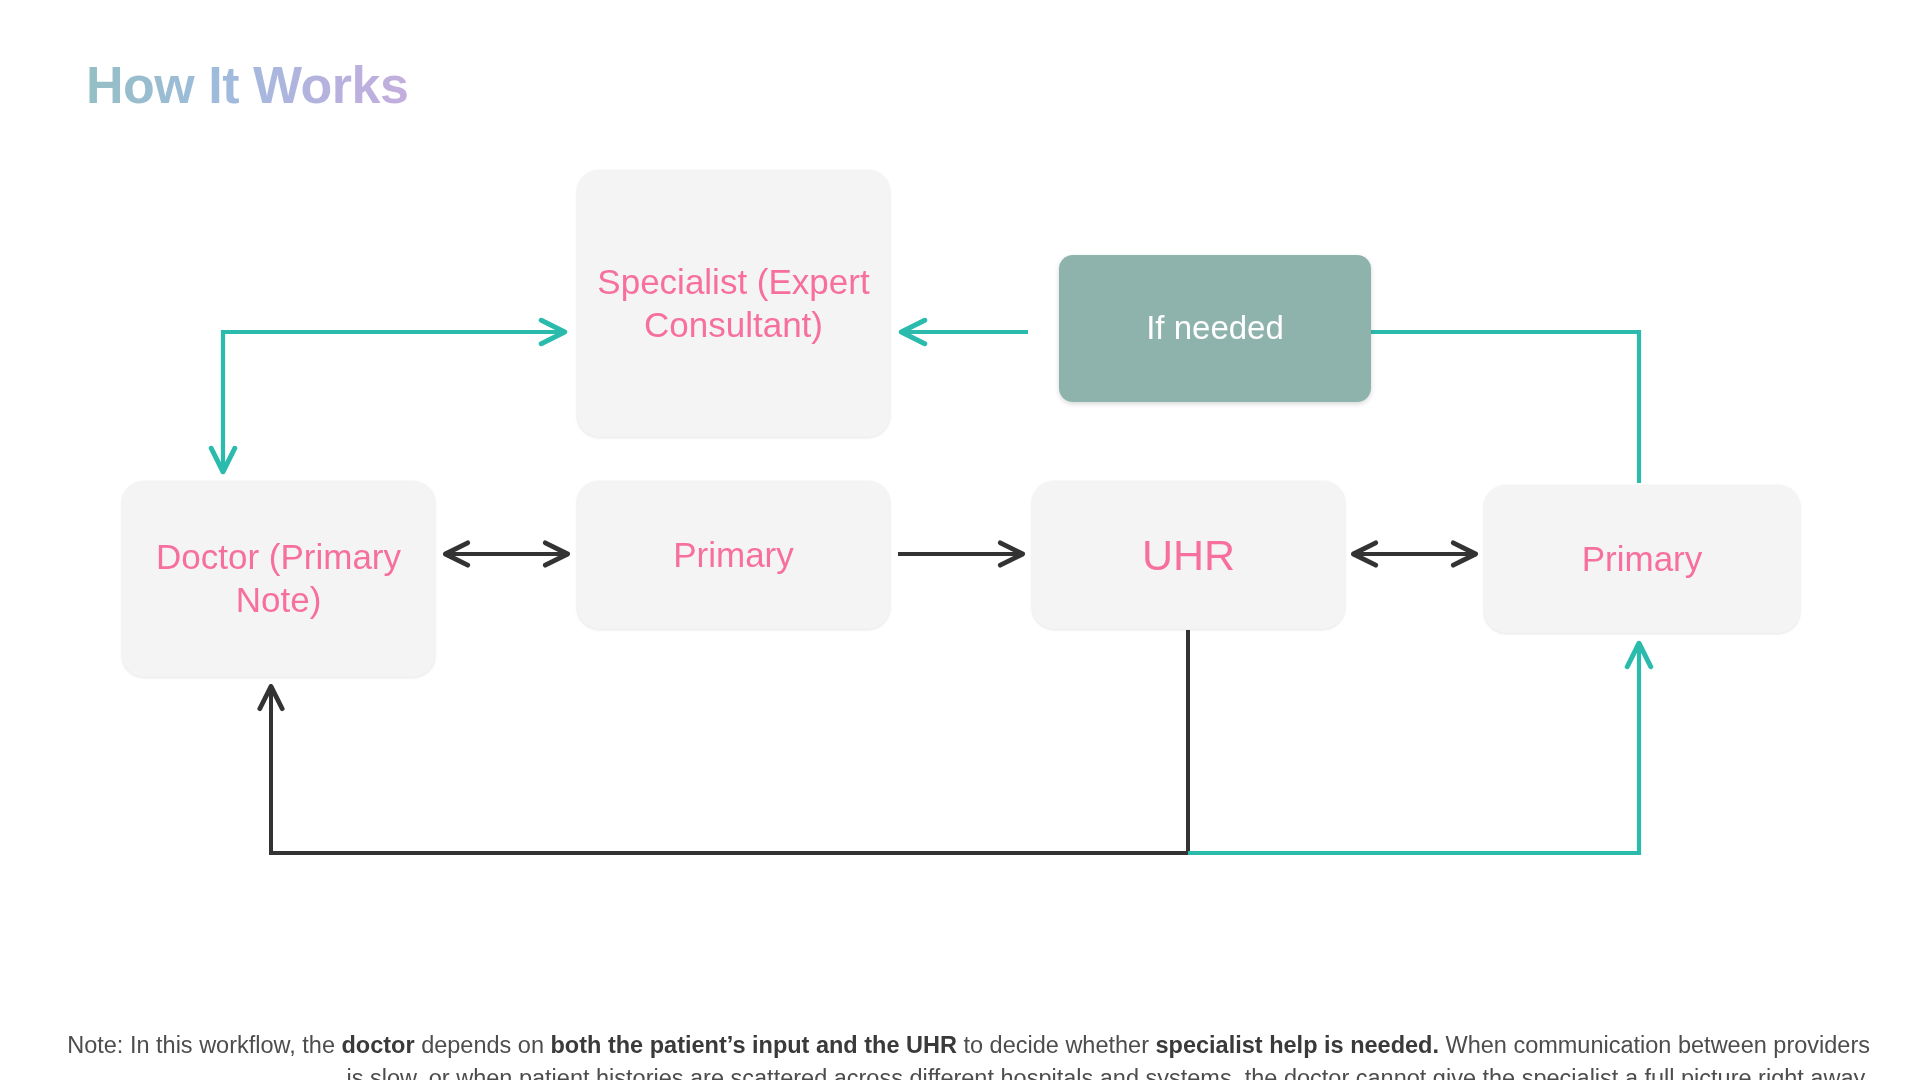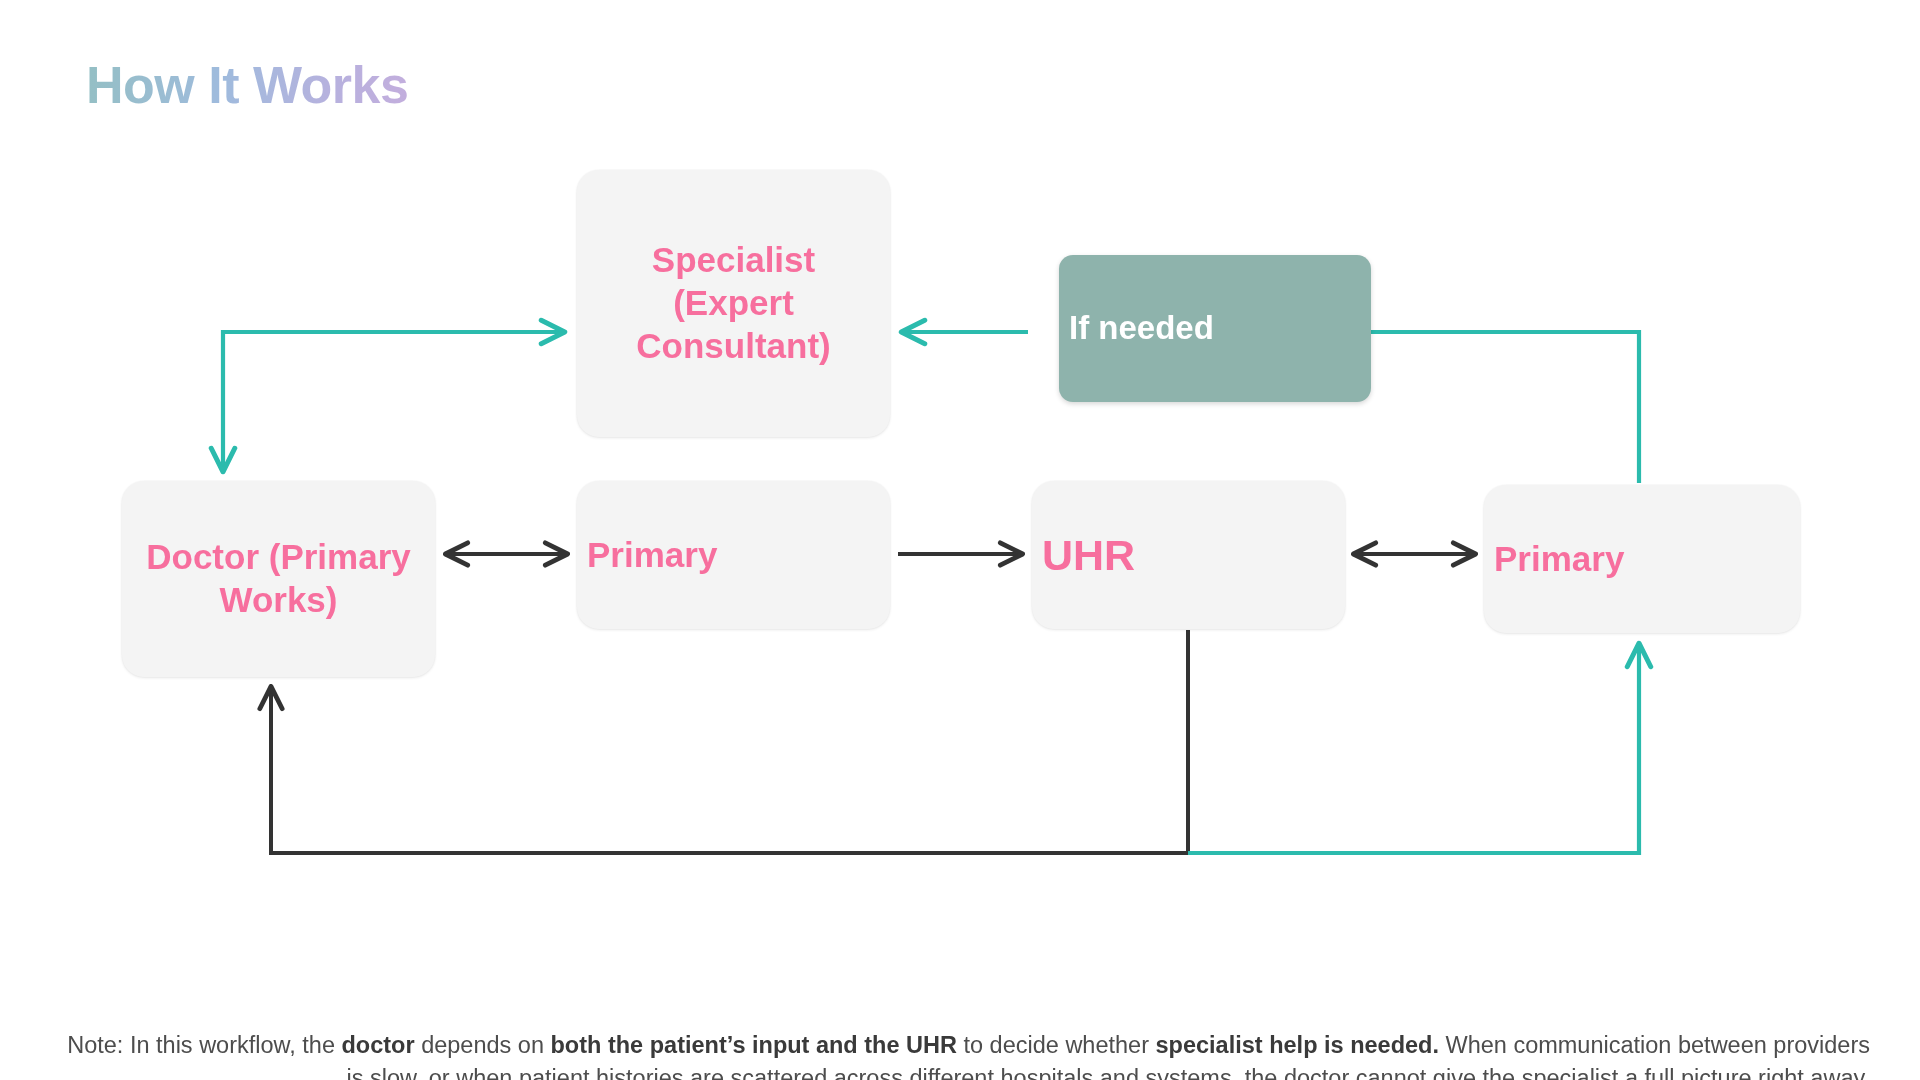--- a/index.html
+++ b/index.html
@@ -42,26 +42,27 @@
     height: 1080px;
     pointer-events: none;
   }
 
   
   .node {
     position: absolute;
     box-sizing: border-box;
     display: flex;
     align-items: center;
+    justify-content: center;
     text-align: center;
     border-radius: 22px;
     background: #f4f4f4;
     box-shadow: 0 1px 3px rgba(0,0,0,0.09), 0 0 0 1px rgba(0,0,0,0.015);
     line-height: 1.22;
-    font-weight: bold;
+    font-weight: normal;
     color: #f76f9e;
     z-index: 3;
   }
   .node.accent {
     background: #8eb3ac;
     color: #ffffff;
     box-shadow: 0 2px 5px rgba(0,0,0,0.16);
     border-radius: 14px;
     margin-left: 27px;
   }
@@ -128,21 +129,21 @@
 
 <div class="node" id="node-specialist">
   <span class="node-label">Specialist (Expert Consultant)</span>
 </div>
 
 <div class="node accent" id="node-ifneeded">
   <span class="node-label">If needed</span>
 </div>
 
 <div class="node" id="node-doctor">
-  <span class="node-label">Doctor (Primary Works)</span>
+  <span class="node-label">Doctor (Primary Note)</span>
 </div>
 
 <div class="node" id="node-chatbot">
   <span class="node-label">Primary</span>
 </div>
 
 <div class="node" id="node-uhr">
   <span class="node-label">UHR</span>
 </div>
 

